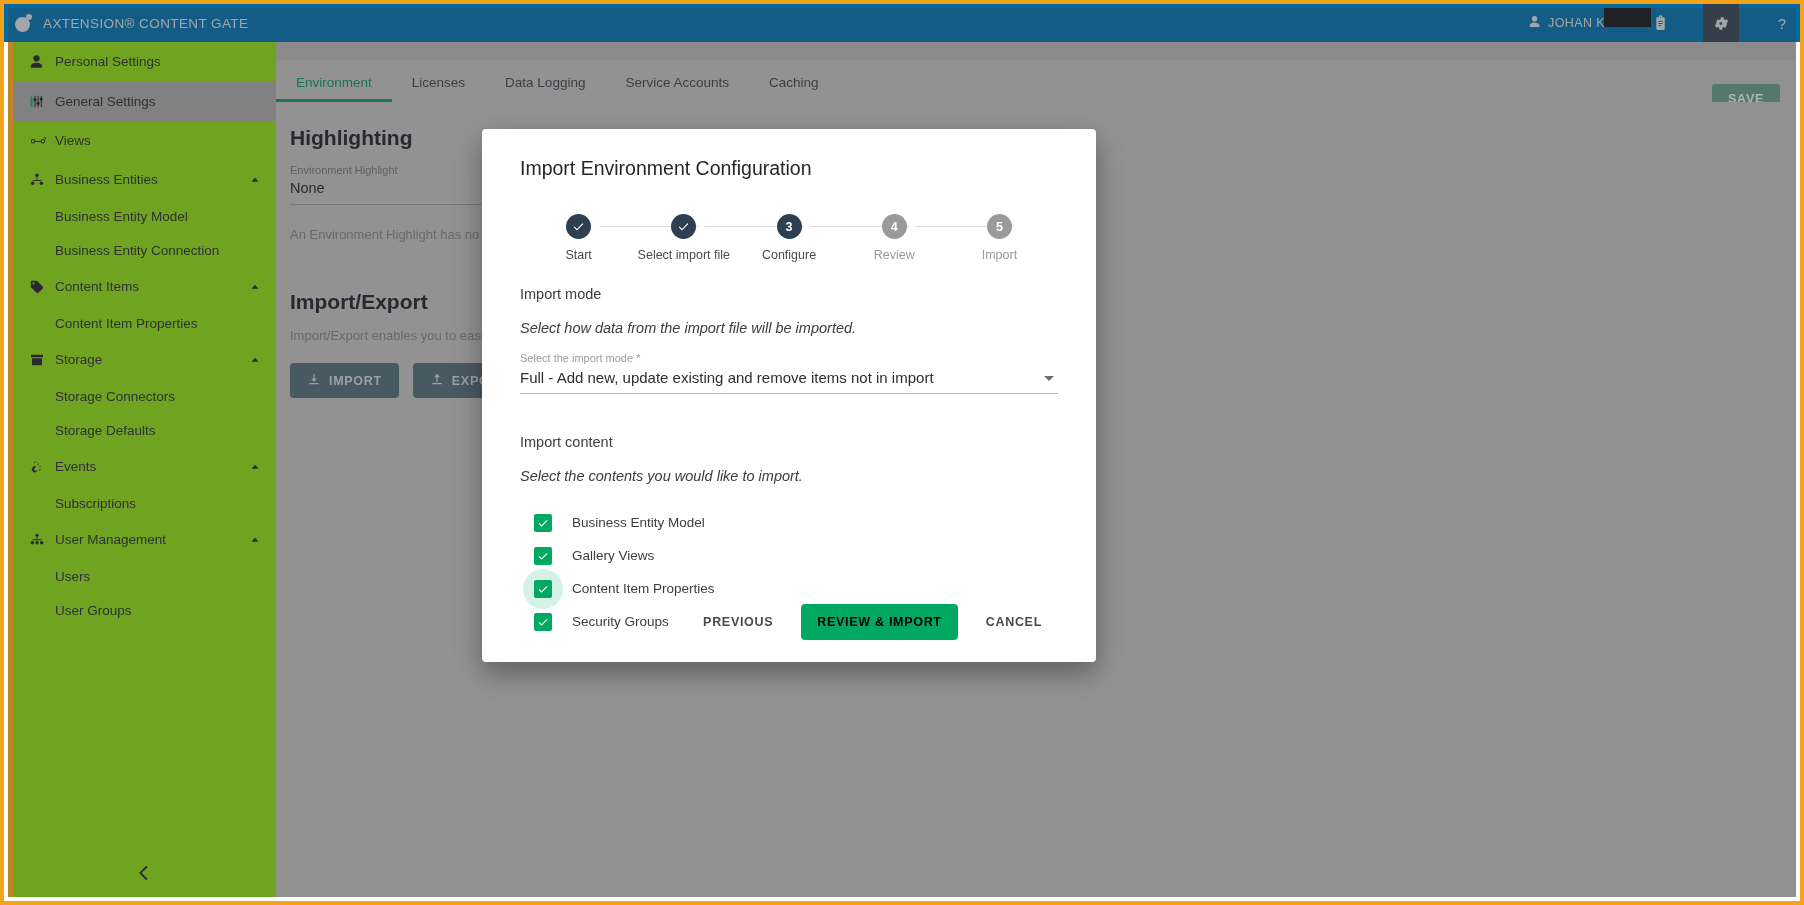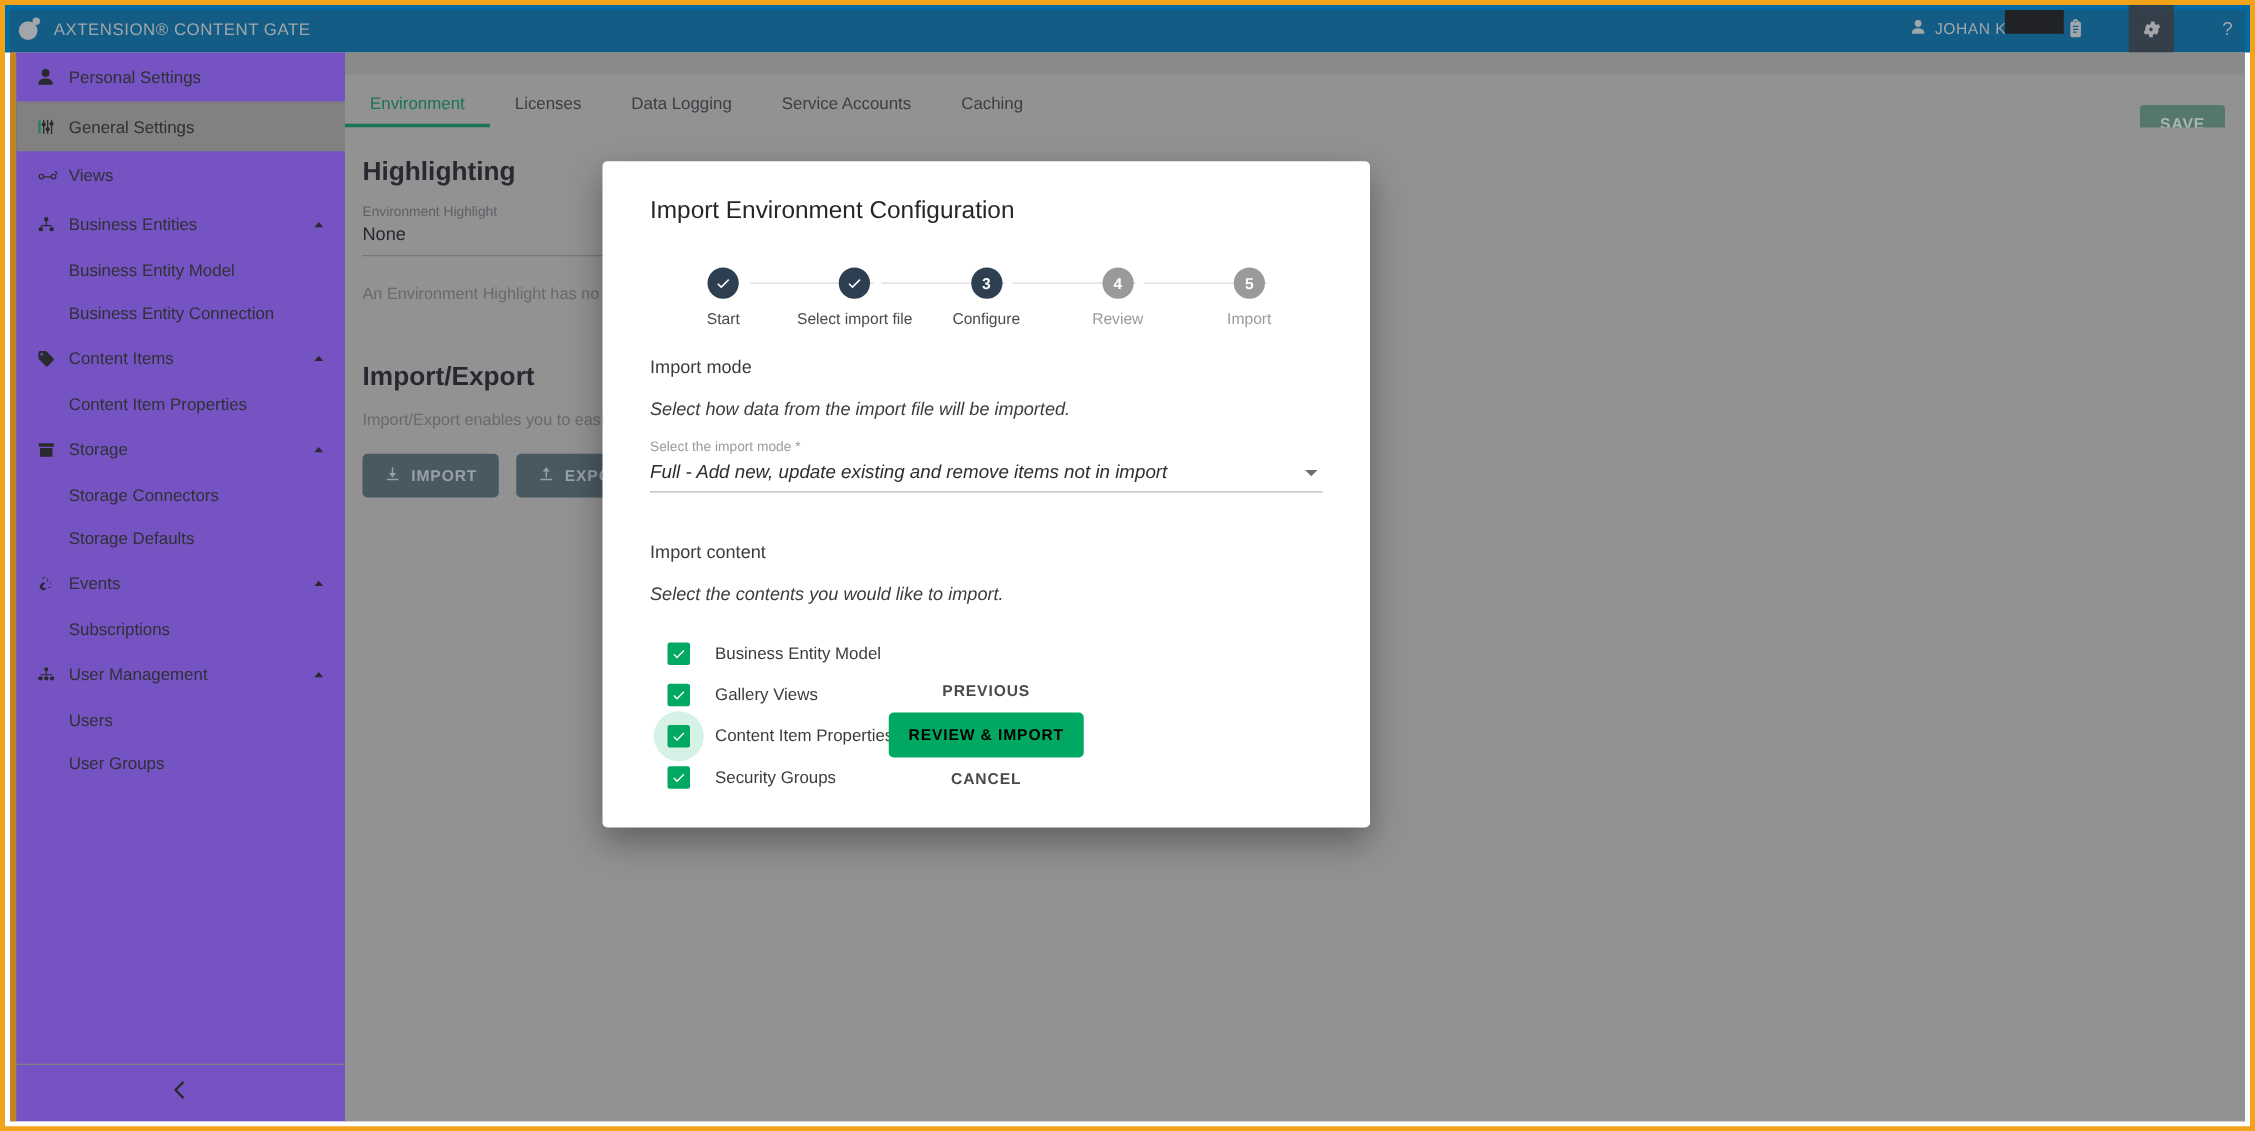--- a/index.html
+++ b/index.html
@@ -55,21 +55,21 @@
   .tb-icon {
     width: 36px; display: flex; align-items: center; justify-content: center;
     color: #c9ced4; font-size: 15px;
   }
   .tb-icon.active { background: #33404e; }
   .tb-icon svg { fill: #c9ced4; }
 
   
   .sidebar {
     position: absolute; left: 4px; top: 38px; width: 268px; bottom: 4px;
-    background: #8b5cf6;
+    background: #84cc16;
     border-left: 5px solid #f2a31a;
     overflow: hidden;
   }
   .sb-item {
     display: flex; align-items: center; height: 39px;
     padding-left: 16px; padding-right: 14px;
     color: #2b2b35; font-size: 13.5px;
     cursor: pointer;
   }
   .sb-item.top { border-bottom: 1px solid #9b9b9b; height: 40px; }
@@ -193,21 +193,21 @@
 
   
   .block-head { font-size: 14.5px; color: #3c3c3c; margin-top: 10px; }
   .block-sub  { font-size: 14.5px; color: #3c3c3c; margin-top: 18px; font-style: italic; }
   .select-wrap {
     margin-top: 16px; position: relative;
     border-bottom: 1px solid #b8b8b8; padding-bottom: 7px;
     cursor: pointer;
   }
   .select-label { font-size: 11px; color: #9b9b9b; margin-bottom: 5px; }
-  .select-value { font-size: 15px; color: #2e2e2e; font-style: italic; }
+  .select-value { font-size: 15px; color: #2e2e2e; }
   .select-arrow {
     position: absolute; right: 4px; bottom: 12px;
     width: 0; height: 0;
     border-left: 5px solid transparent;
     border-right: 5px solid transparent;
     border-top: 5px solid #6e6e6e;
   }
   .content-block { margin-top: 40px; }
   .cb-list { margin-top: 22px; }
   .cb-row {
@@ -222,21 +222,21 @@
   .cb-row.focused .cb-box::before {
     content: ""; position: absolute; left: -11px; top: -11px;
     width: 40px; height: 40px; border-radius: 50%;
     background: rgba(0,168,98,.16);
   }
   .cb-box svg { position: relative; fill: #fff; }
   .cb-label { margin-left: 20px; font-size: 13.5px; color: #3c3c3c; }
 
   .modal-footer {
     position: absolute; left: 38px; right: 38px; bottom: 22px;
-    display: flex; align-items: center; justify-content: flex-end; gap: 0; flex-direction: column;
+    display: flex; align-items: center; justify-content: flex-end; gap: 0;
   }
   .flat-btn {
     background: none; border: none; cursor: pointer;
     font-size: 12.5px; font-weight: 700; letter-spacing: .7px;
     color: #4a4a4a; padding: 10px 16px;
   }
   .primary-btn {
     background: #00a862; color: #000000; border: none; cursor: pointer;
     font-size: 12.5px; font-weight: 700; letter-spacing: .7px;
     padding: 11px 16px; border-radius: 4px; margin: 0 12px;

